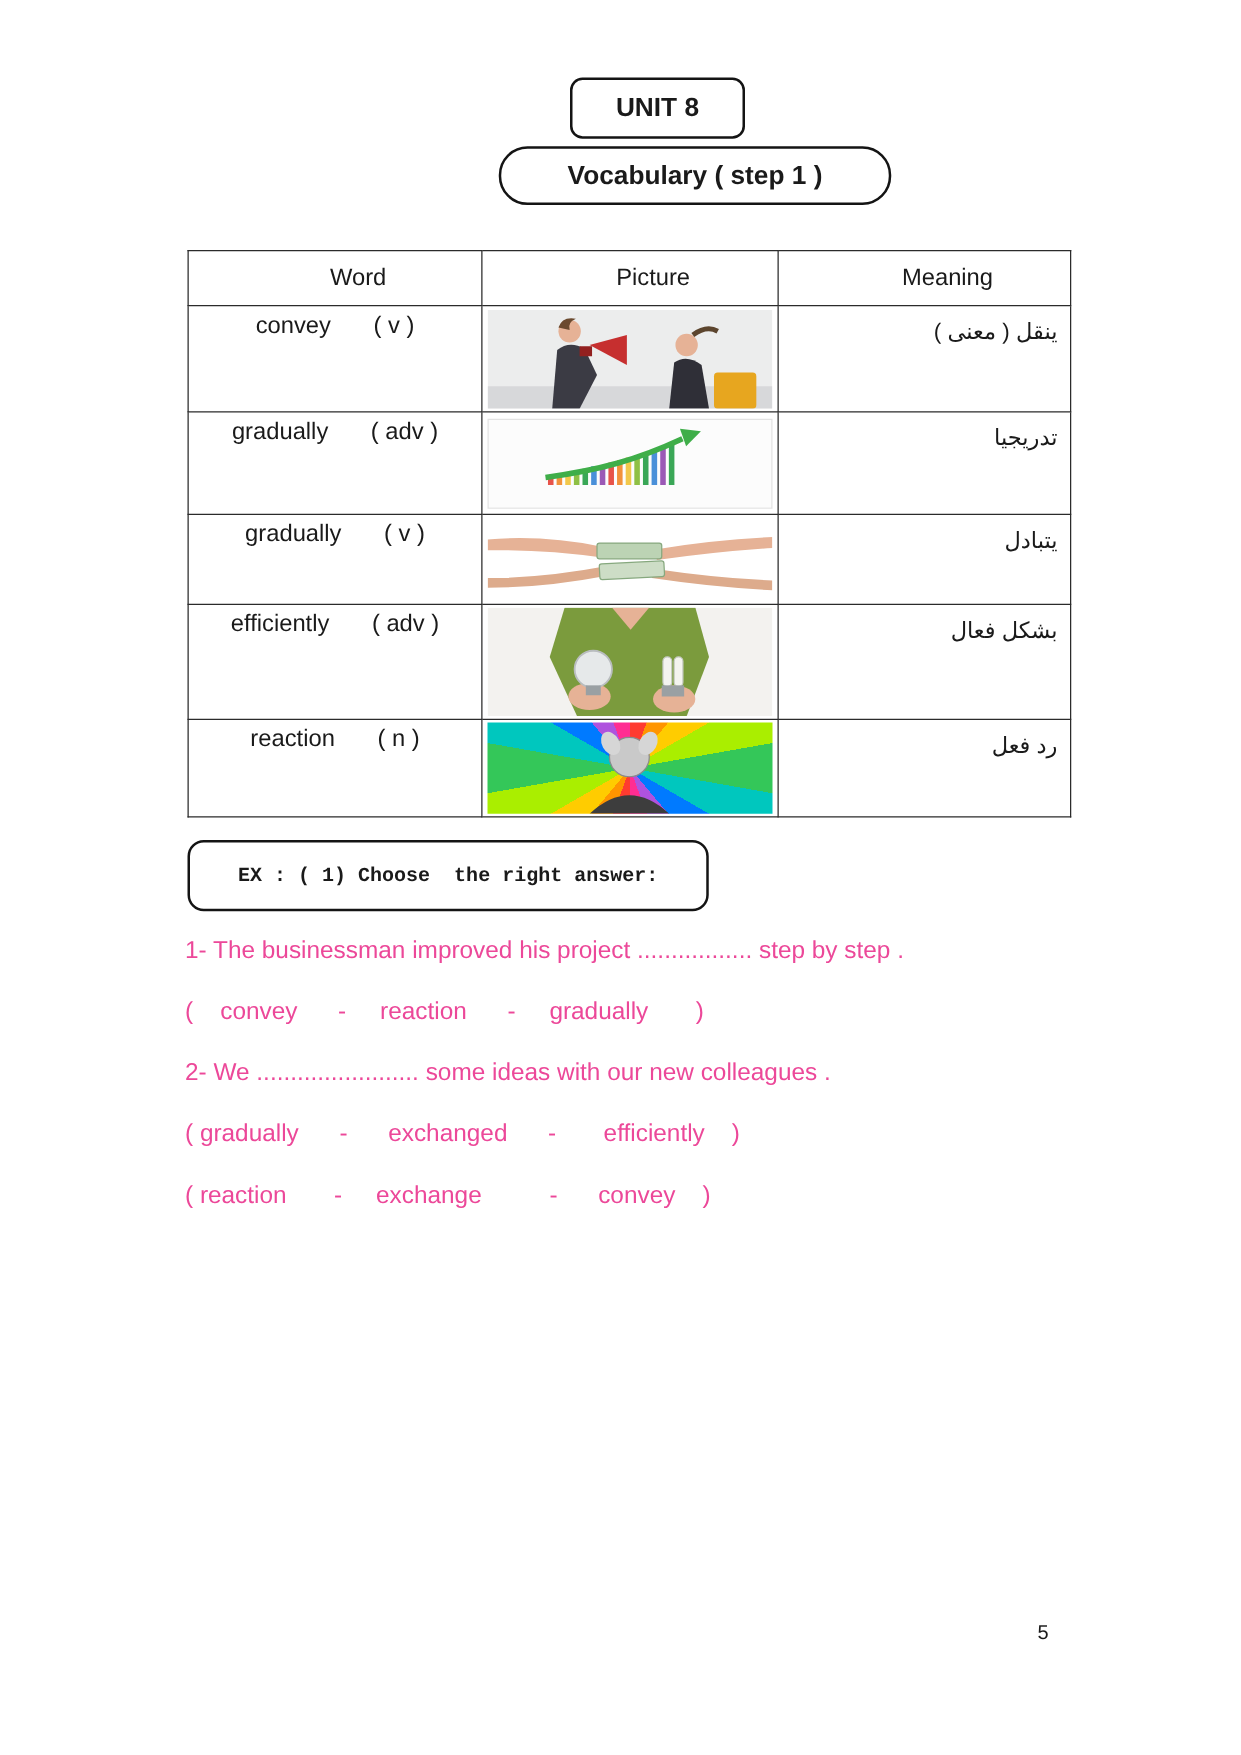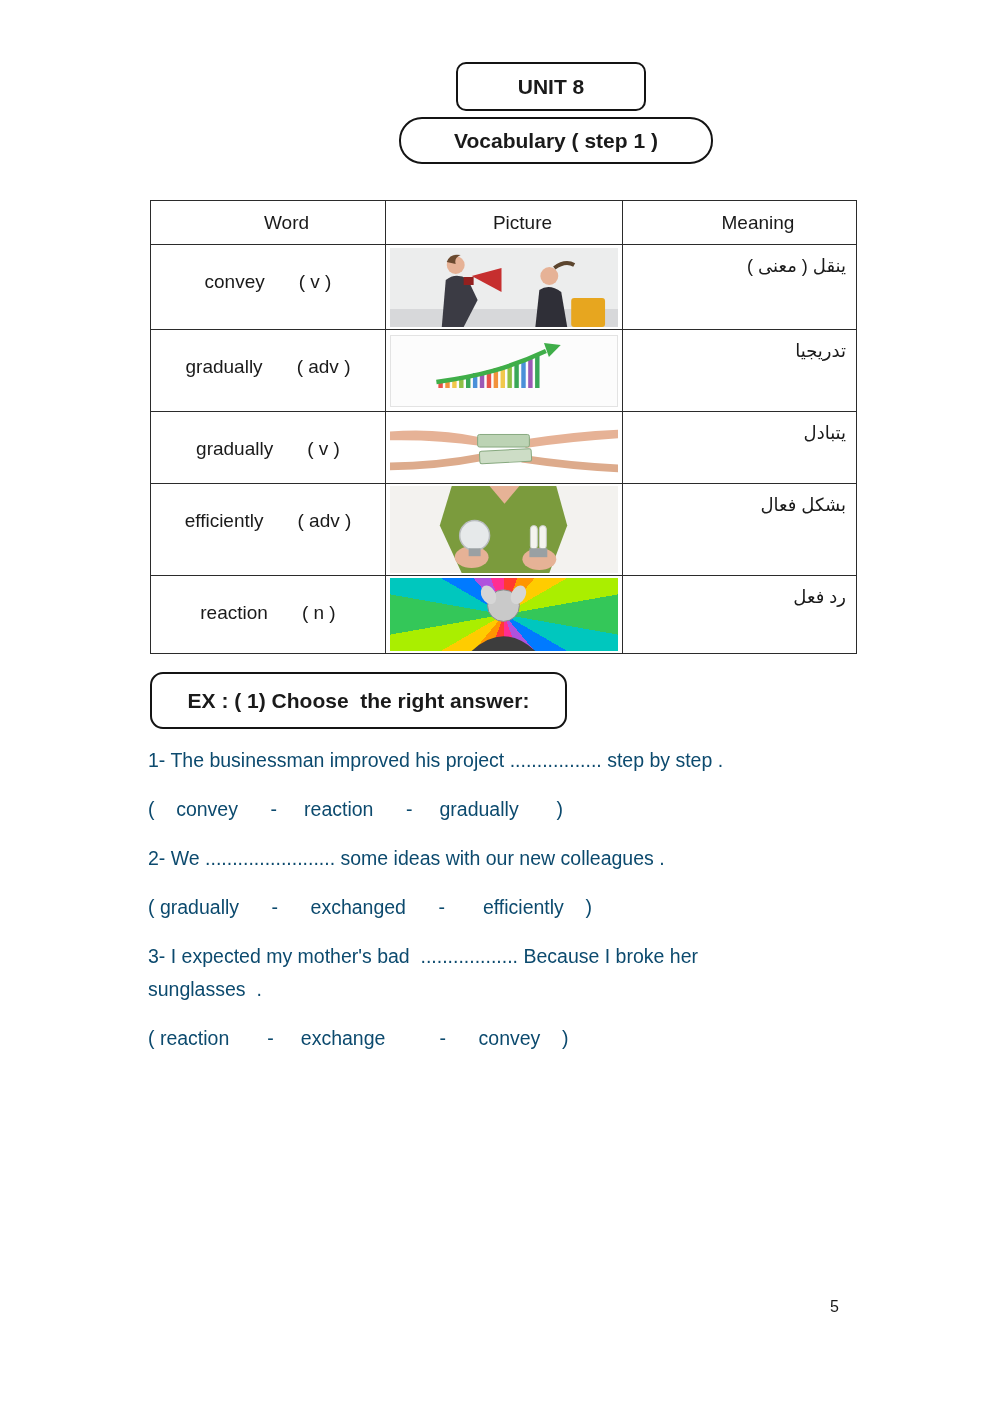--- a/index.html
+++ b/index.html
@@ -17,43 +17,43 @@
   .box {
     position: absolute;
     border: 2.5px solid #141414;
     border-radius: 10px;
     background: #ffffff;
     display: flex;
     align-items: center;
     justify-content: center;
     font-weight: bold;
   }
-  .unit-box   { left: 456px; top: 62px;  width: 190px; height: 49px; font-size: 21px; }
+  .unit-box   { left: 456px; top: 62px;  width: 140px; height: 49px; font-size: 21px; }
   .vocab-box  { left: 399px; top: 117px; width: 314px; height: 47px; font-size: 21px; border-radius: 23px; }
-  .ex-box     { left: 150px; top: 672px; width: 417px; height: 57px; font-size: 21px; border-radius: 13px; }
+  .ex-box     { left: 150px; top: 672px; width: 417px; height: 57px; font-size: 16px; border-radius: 13px; font-family: Liberation Mono, monospace; }
   .box span   { white-space: pre-wrap; }
 
   
   table.vocab {
     position: absolute;
     left: 150px; top: 200px;
     width: 706px;
     border-collapse: collapse;
     table-layout: fixed;
   }
   table.vocab th, table.vocab td { border: 1.5px solid #2b2b2b; background: #fff; }
   table.vocab th {
     font-weight: normal;
     font-size: 19px;
     height: 44px;
     text-align: center;
     vertical-align: middle;
     padding-left: 37px;
   }
-  td.word-cell { vertical-align: top; padding-top: 26px; font-size: 19px; }
+  td.word-cell { vertical-align: top; padding-top: 5px; font-size: 19px; }
   .word-wrap { display: flex; justify-content: center; gap: 34px; }
   td.pic-cell { padding: 2px 4px; vertical-align: middle; }
   td.meaning-cell {
     vertical-align: top;
     direction: rtl;
     text-align: right;
     padding: 10px 10px 0 10px;
     font-size: 18px;
   }
   tr.r1 td { height: 85px; }
@@ -72,21 +72,21 @@
     height: 73px;
     background: repeating-conic-gradient(from 0deg at 50% 50%,
       #ff3b30 0deg 20deg, #ff9500 20deg 40deg, #ffcc00 40deg 60deg,
       #aaee00 60deg 80deg, #34c759 80deg 100deg, #00c7be 100deg 120deg,
       #007aff 120deg 140deg, #af52de 140deg 160deg, #ff2d92 160deg 180deg);
   }
   .pic-reaction svg { position: absolute; inset: 0; }
 
   
   .questions { position: absolute; left: 148px; top: 744px; width: 745px; font-size: 19.5px; }
-  .q { white-space: pre-wrap; line-height: 33px; margin-bottom: 16px; color: #0c4a6e; }
+  .q { white-space: pre-wrap; line-height: 33px; margin-bottom: 16px; color: #ec4899; }
 
   .page-number { position: absolute; left: 830px; top: 1298px; font-size: 16px; }
 </style>
 </head>
 <body>
 
 <div class="page">
 
   <div class="box unit-box">
     <span>UNIT 8</span>
@@ -246,20 +246,18 @@
 
   <div class="box ex-box">
     <span>EX : ( 1) Choose  the right answer:</span>
   </div>
 
   <div class="questions">
     <p class="q">1- The businessman improved his project ................. step by step .</p>
     <p class="q">(    convey      -     reaction      -     gradually       )</p>
     <p class="q">2- We ........................ some ideas with our new colleagues .</p>
     <p class="q">( gradually      -      exchanged      -       efficiently    )</p>
-    <p class="q">3- I expected my mother's bad  .................. Because I broke her
-sunglasses  .</p>
     <p class="q">( reaction       -     exchange          -      convey    )</p>
   </div>
 
   <div class="page-number">5</div>
 
 </div>
 
 </body></html>

